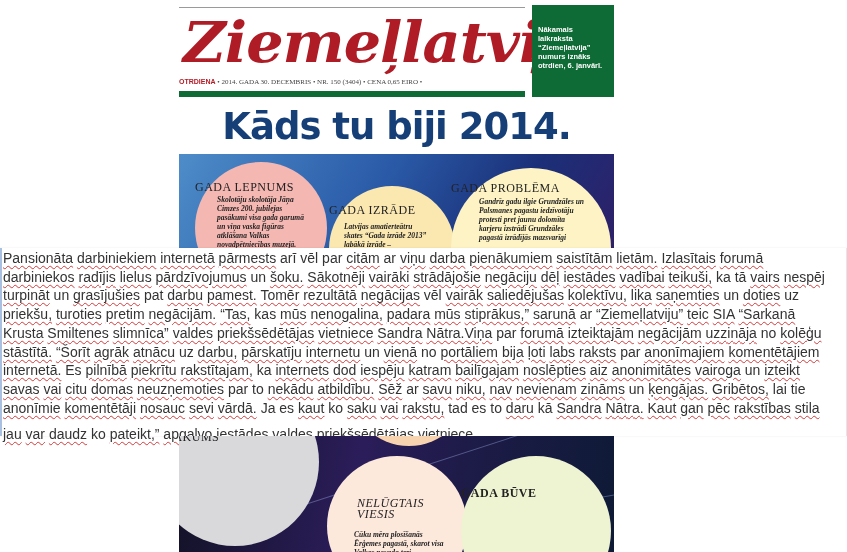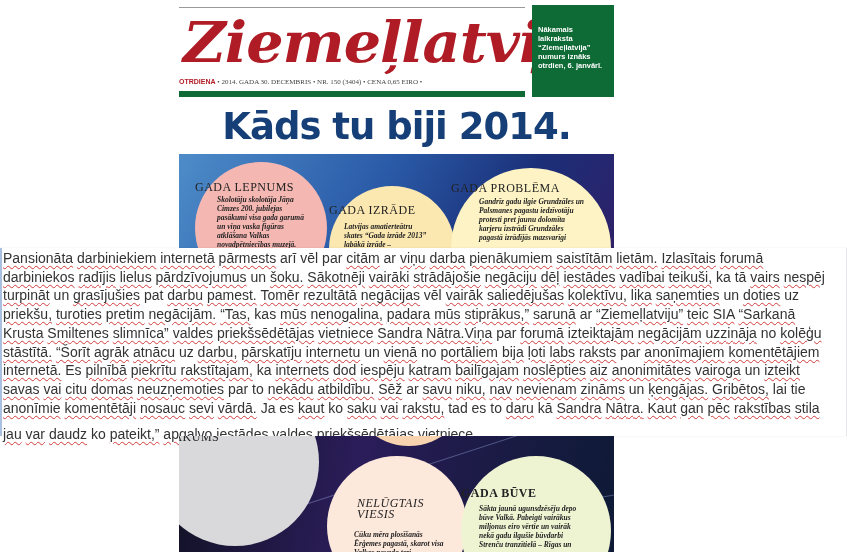--- a/index.html
+++ b/index.html
@@ -83,15 +83,14 @@
   <div class="circle" style="left:170px;top:-110px;width:120px;height:120px;background:#f7d3b0;"></div>
   <div class="circle" style="left:-28px;top:-58px;width:168px;height:168px;background:#d9d9dc;">
     <div class="c-title" style="left:0;width:168px;top:52px;">PASĀKUMS</div>
   </div>
   <div class="circle" style="left:148px;top:20px;width:140px;height:140px;background:#fde8dc;">
     <div class="c-title" style="left:30px;width:80px;top:42px;white-space:normal;font-style:italic;line-height:11px;">NELŪGTAIS VIESIS</div>
     <div class="c-body" style="left:27px;top:74px;width:92px;">Cūku mēra plosīšanās Ērģemes pagastā, skarot visa Valkas novada teri-</div>
   </div>
   <div class="circle" style="left:282px;top:20px;width:150px;height:150px;background:#eef3d2;">
     <div class="c-title" style="left:0;width:150px;top:30px;font-weight:bold;">GADA BŪVE</div>
-    <div class="c-body" style="left:18px;top:48px;width:102px;">Sākta jaunā ugunsdzēsēju depo būve Valkā. Pabeigti vairākus miljonus eiro vērtie un vairāk nekā gadu ilgušie būvdarbi Strenču tranzītielā – Rīgas un</div>
   </div>
 </div>
 
 </body></html>

